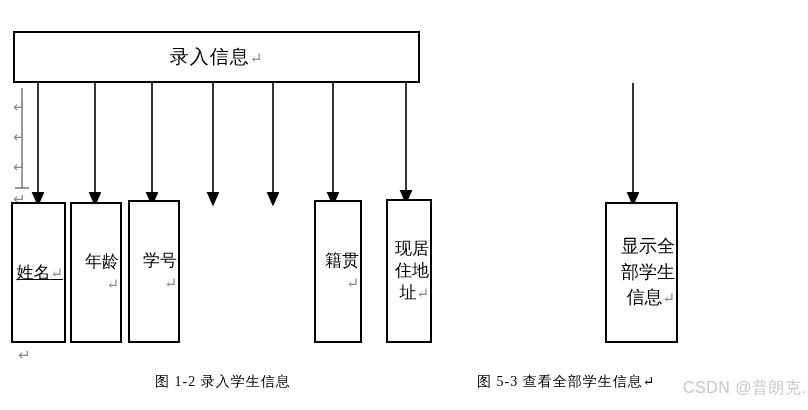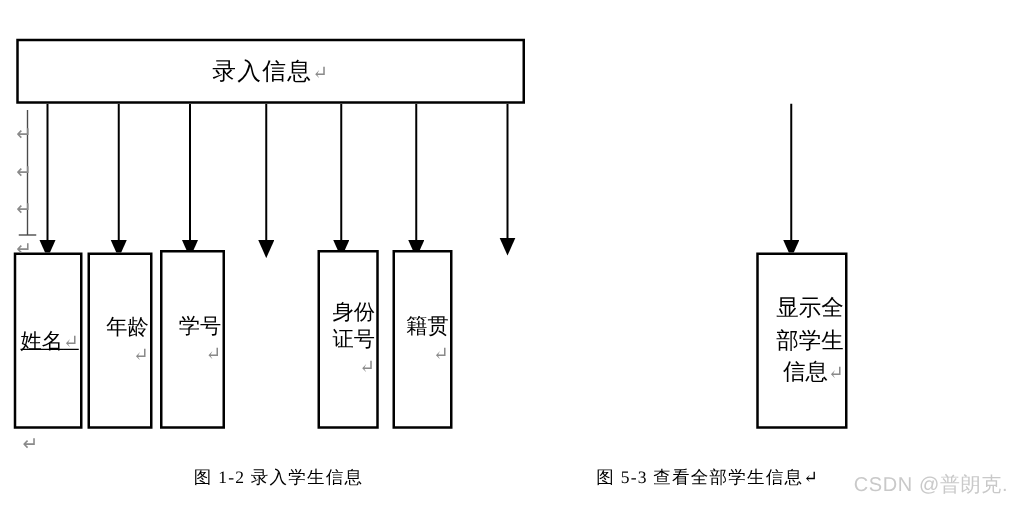--- a/index.html
+++ b/index.html
@@ -129,32 +129,32 @@
     </span>
   </div>
 
   <div class="node node-v" style="left:128px; top:200px; width:52px; height:143px;">
     <span class="txt">
       <span>学号</span><span class="ret">↵</span>
     </span>
   </div>
 
 
-  <div class="node node-v" style="left:254px; top:200px; width:49px; height:143px;">
-    <span class="txt">
-      <span>身份证号</span><span class="ret">↵</span>
-    </span>
-  </div>
 
   <div class="node node-v" style="left:314px; top:200px; width:48px; height:143px;">
     <span class="txt">
       <span>籍贯</span><span class="ret">↵</span>
     </span>
   </div>
 
+  <div class="node node-v" style="left:386px; top:199px; width:46px; height:144px;">
+    <span class="txt">
+      <span>现居住地址</span><span class="ret">↵</span>
+    </span>
+  </div>
 
   <span class="ret-mark" style="left:13px; top:100px;">↵</span>
   <span class="ret-mark" style="left:13px; top:130px;">↵</span>
   <span class="ret-mark" style="left:13px; top:160px;">↵</span>
   <span class="ret-mark" style="left:13px; top:192px;">↵</span>
   <span class="ret-mark" style="left:18px; top:348px;">↵</span>
 
   <div class="caption" style="left:155px; top:373px;">图  1-2  录入学生信息</div>
 
 

